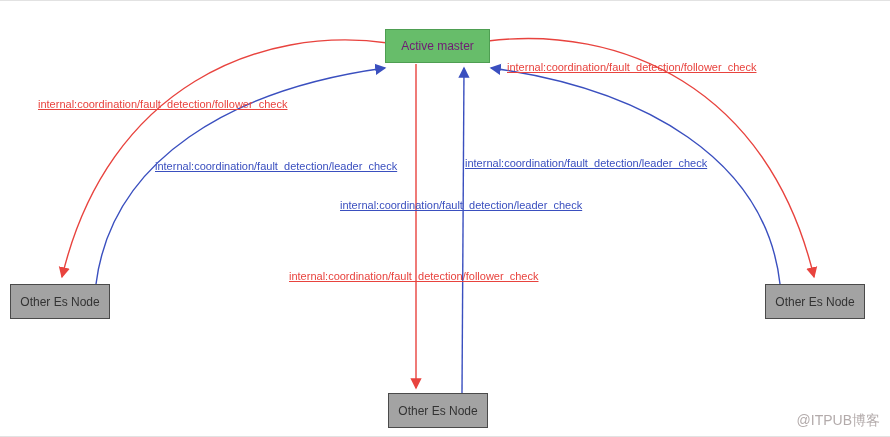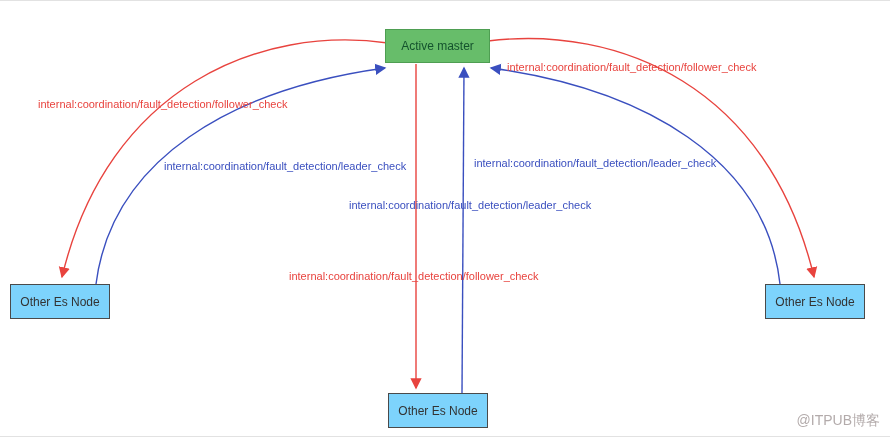--- a/index.html
+++ b/index.html
@@ -28,44 +28,45 @@
   svg.arrows path.edge {
     fill: none;
     stroke-width: 1.4px;
   }
   .edge-red   { stroke: #e8433e; }
   .edge-blue  { stroke: #3a4fbf; }
   .node {
     position: absolute;
     box-sizing: border-box;
     border: 1px solid #4a4a4a;
-    background: #7dd3fc;
+    background: #a3a3a3;
     display: flex;
     align-items: center;
     justify-content: center;
     font-size: 12px;
     color: #333333;
     white-space: nowrap;
   }
   .node.master {
     background: #67bd6a;
     border-color: #4e9e52;
-    color: #14532d;
+    color: #701a75;
     left: 385px; top: 28px; width: 105px; height: 34px;
   }
   .node.node-left   { left: 10px;  top: 283px; width: 100px; height: 35px; }
   .node.node-right  { left: 765px; top: 283px; width: 100px; height: 35px; }
   .node.node-bottom { left: 388px; top: 392px; width: 100px; height: 35px; }
   .edge-label {
     position: absolute;
     font-size: 11px;
     white-space: nowrap;
+    text-decoration: underline;
   }
   .label-red  { color: #e8433e; }
-  .label-blue { color: #3a4fbf; margin-left: 9px; }
+  .label-blue { color: #3a4fbf; }
   .lbl-left-follower   { left: 38px;  top: 97px;  }
   .lbl-left-leader     { left: 155px; top: 159px; }
   .lbl-right-follower  { left: 507px; top: 60px;  }
   .lbl-right-leader    { left: 465px; top: 156px; }
   .lbl-center-leader   { left: 340px; top: 198px; }
   .lbl-center-follower { left: 289px; top: 269px; }
   .watermark {
     position: absolute;
     right: 10px;
     bottom: 6px;

